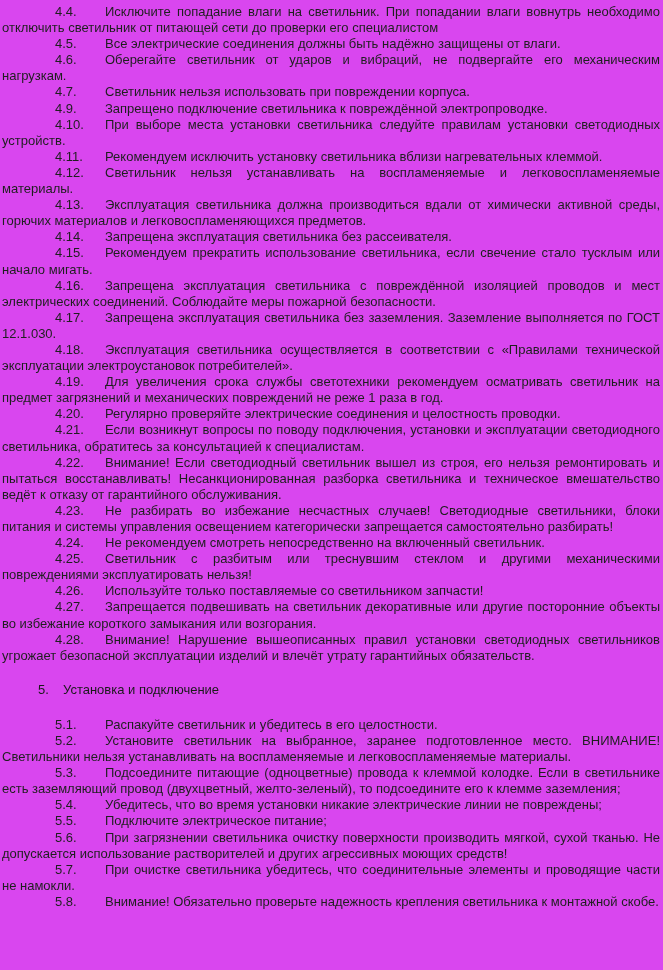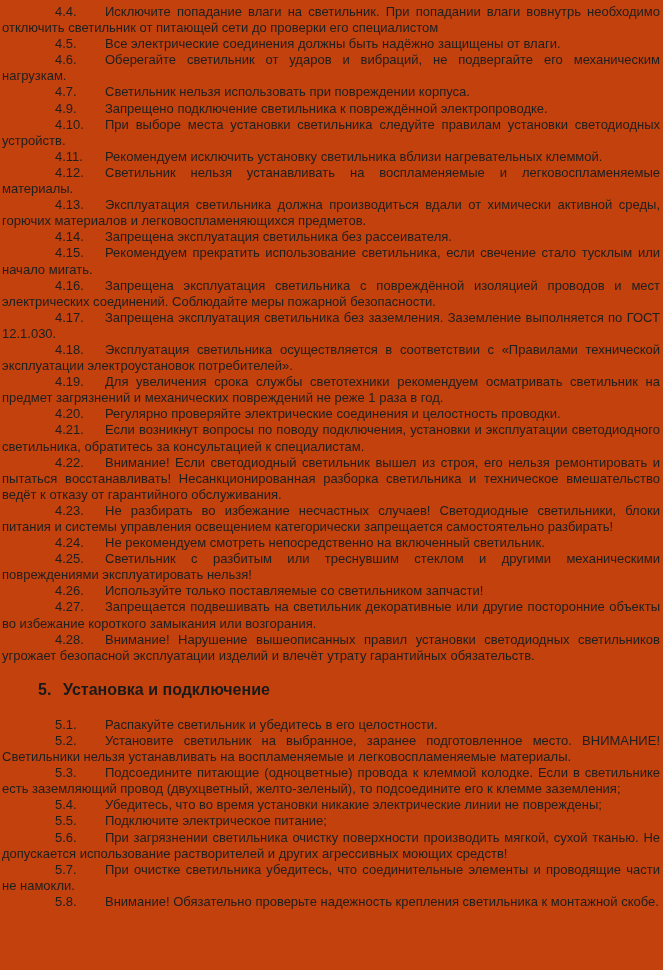--- a/index.html
+++ b/index.html
@@ -14,39 +14,39 @@
     font-family: "Liberation Sans", sans-serif;
     font-size: 13px;
     line-height: 16.1px;
     color: #1f1f1f;
   }
   .page {
     box-sizing: border-box;
     width: 663px;
     height: 970px;
     padding: 4px 3px 0 2px;
-    background: #c2410c;
+    background: #d946ef;
   }
   .para {
     margin: 0;
     text-align: justify;
     text-indent: 53px;
   }
   .para .num {
     display: inline-block;
     width: 50px;
     text-indent: 0;
   }
   .section-heading {
     margin: 16px 0 17px 0;
     padding-left: 36px;
     text-indent: 0;
-    font-size: 16px;
+    font-size: 13px;
     line-height: 20px;
-    font-weight: bold;
+    font-weight: normal;
     color: #1a1a1a;
   }
   .section-heading .hnum {
     display: inline-block;
     width: 25px;
   }
 </style>
 </head>
 <body>
 

